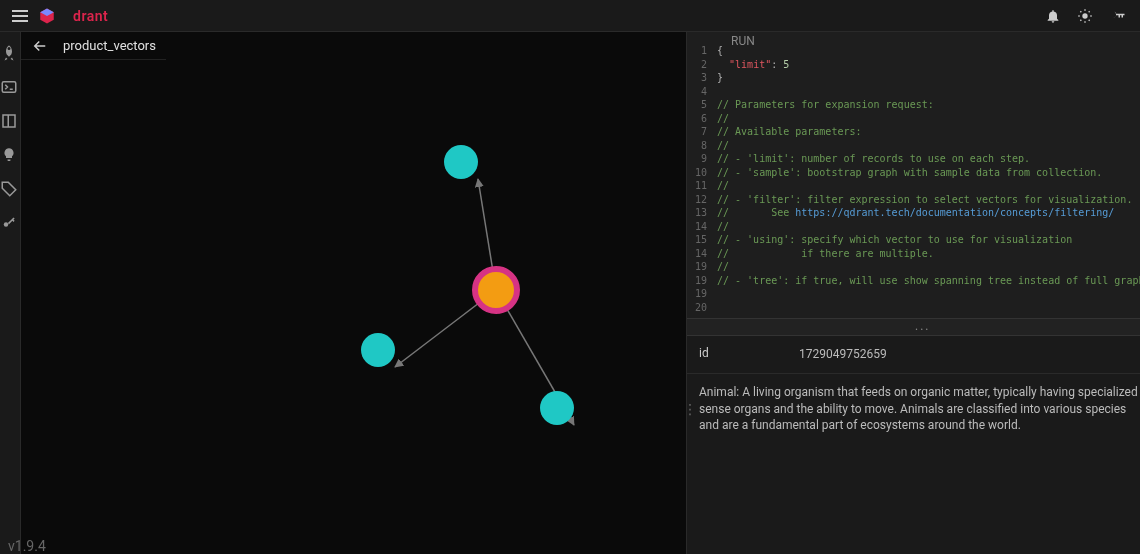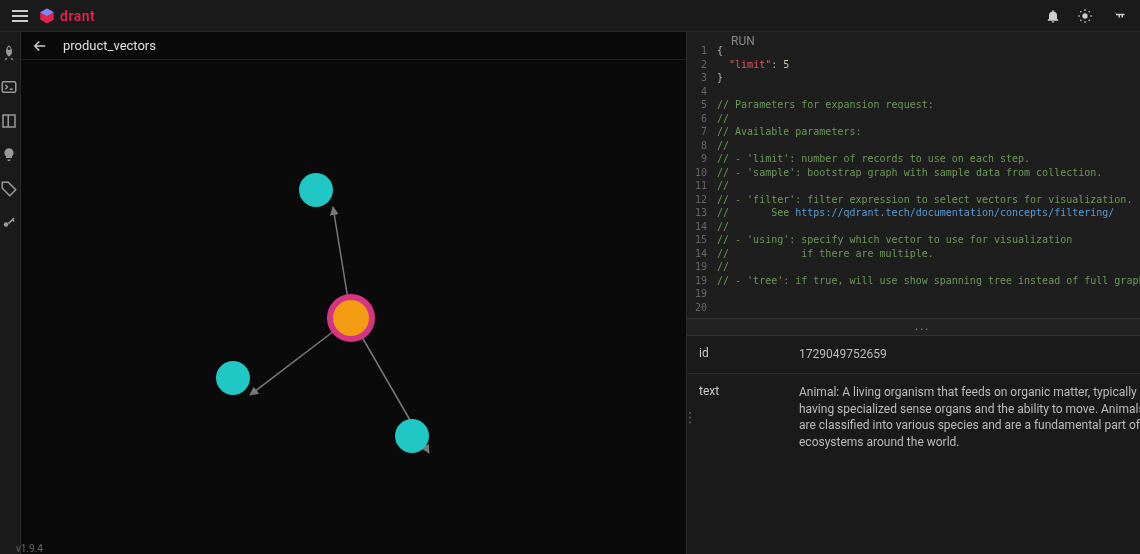--- a/index.html
+++ b/index.html
@@ -34,21 +34,21 @@
       cursor: pointer;
       padding: 4px;
     }
     .hamburger span {
       height: 2px;
       background: #ccc;
     }
     .logo {
       display: flex;
       align-items: center;
-      gap: 4px;
+      gap: 17px;
     }
     .logo-icon {
       width: 18px;
       height: 18px;
     }
     .logo-text {
       color: #dc244c;
       font-weight: 600;
       font-size: 14px;
       letter-spacing: 0.5px;
@@ -89,21 +89,21 @@
       color: #999;
     }
     .content {
       flex: 1;
       display: flex;
     }
     .left-panel {
       width: 665px;
       background: #0a0a0a;
       display: flex;
-      flex-direction: column;
+      flex-direction: row;
     }
     .panel-header {
       height: 28px;
       display: flex;
       align-items: center;
       padding: 0 10px;
       gap: 14px;
       border-bottom: 1px solid #222;
     }
     .back-arrow {
@@ -216,22 +216,22 @@
       font-weight: 400;
     }
     .detail-val {
       flex: 1;
       color: #bbb;
       line-height: 1.4;
     }
     .footer-text {
       position: absolute;
       bottom: 0;
-      left: 16px;
-      font-size: 10px;
+      left: 8px;
+      font-size: 14px;
       color: #666;
     }
   </style>
 </head>
 <body>
 
 <div class="topbar">
   <div class="topbar-left">
     <div class="hamburger">
       <span></span>
@@ -369,21 +369,20 @@
         </div>
       </div>
       <div class="divider">...</div>
       <div class="details" id="details">
           <div class="detail-row">
             <div class="detail-key">id</div>
             <div class="detail-val">1729049752659</div>
           </div>
           <div class="detail-row">
             <div class="row-handle">⋮</div>
-            <div class="detail-key">text</div>
             <div class="detail-val">Animal: A living organism that feeds on organic matter, typically having specialized sense organs and the ability to move. Animals are classified into various species and are a fundamental part of ecosystems around the world.</div>
           </div>
         </div>
     </div>
   </div>
 </div>
 
 <div class="footer-text">v1.9.4</div>
 
 </body></html>

